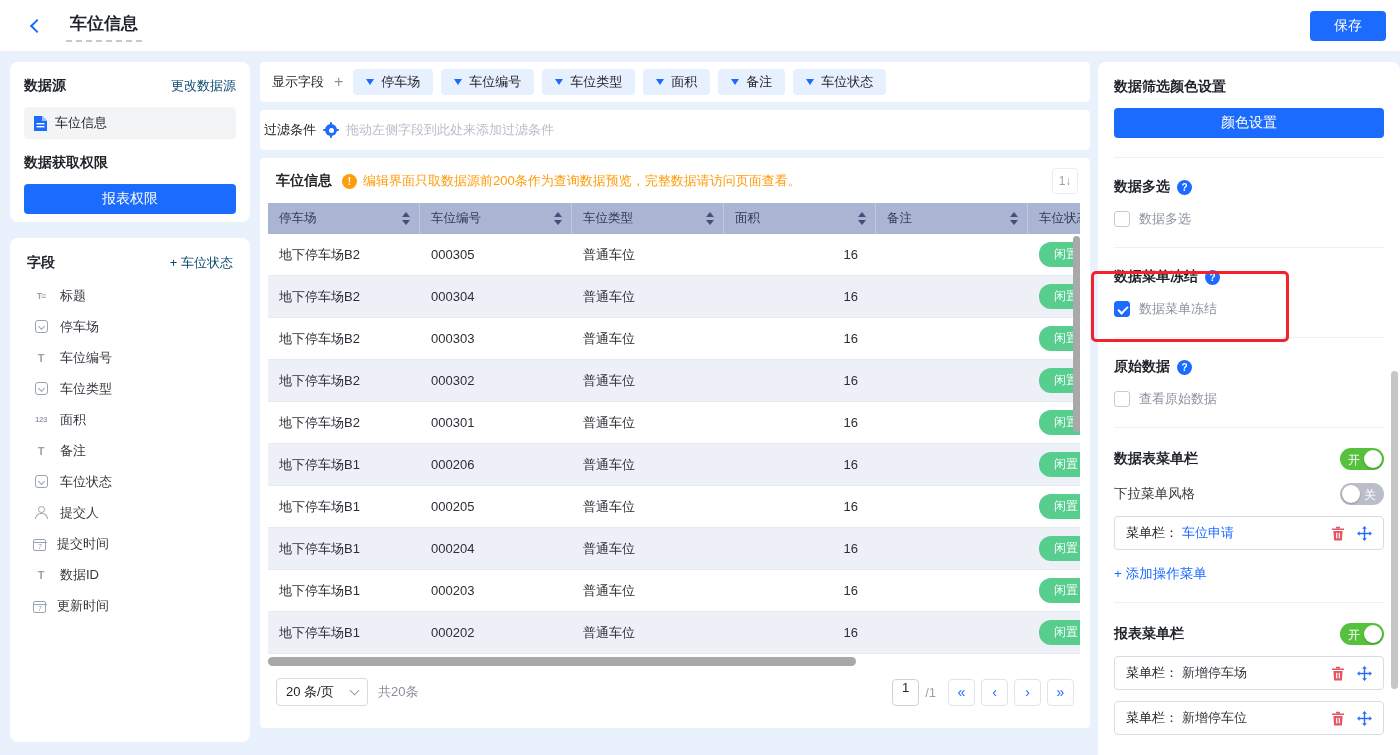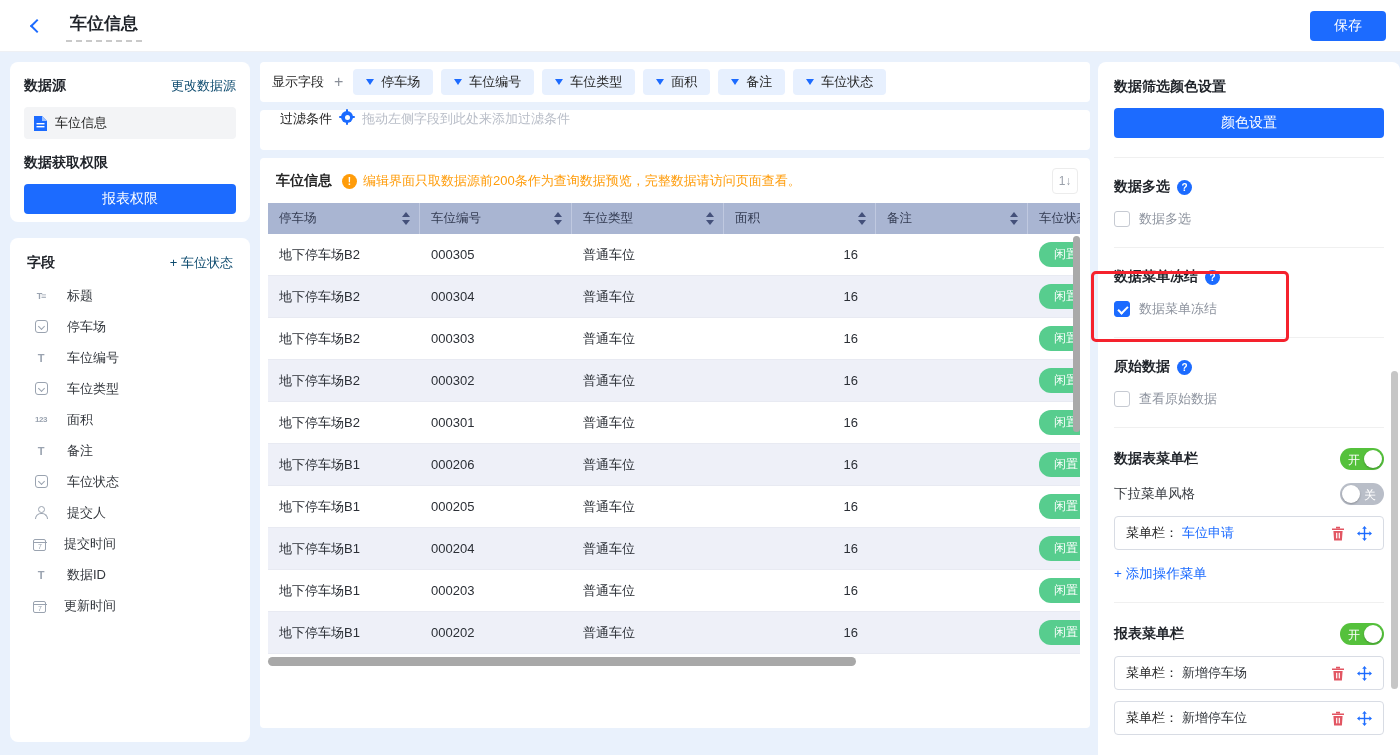--- a/index.html
+++ b/index.html
@@ -19,41 +19,41 @@
   .sp1 { left:10px; top:62px; width:240px; height:160px; padding:15px 14px; }
   .rowhead { display:flex; align-items:center; justify-content:space-between; }
   .h14 { font-size:14px; font-weight:bold; color:#1f2329; }
   .blulink { font-size:13px; color:#0c4a6e; cursor:pointer; }
   .dsitem { margin-top:12px; background:#f3f4f6; border-radius:4px; height:32px; display:flex; align-items:center; gap:8px; padding:0 10px; font-size:13px; cursor:pointer; }
   .acchead { margin-top:15px; }
   .permbtn { margin-top:12px; width:100%; height:30px; background:#1c6bff; color:#fff; font-size:14px; border:none; border-radius:4px; cursor:pointer; }
 
   .sp2 { left:10px; top:238px; width:240px; height:504px; padding:16px 17px; }
   .fldlist { margin-top:8px; }
-  .fld { display:flex; align-items:center; gap:18px; height:31px; font-size:13px; color:#33373d; cursor:grab; padding-left:6px; }
+  .fld { display:flex; align-items:center; gap:11px; height:31px; font-size:13px; color:#33373d; cursor:grab; padding-left:6px; }
   .fi { width:16px; height:16px; position:relative; flex:0 0 16px; color:#9aa3b0; display:flex; align-items:center; justify-content:center; }
   .ic-title::after { content:"T≡"; font-size:9px; font-weight:bold; letter-spacing:-1px; }
   .ic-text::after { content:"T"; font-size:11px; font-weight:bold; }
   .ic-number::after { content:"123"; font-size:8px; font-weight:bold; letter-spacing:-0.5px; }
   .ic-select { border:1.3px solid #9aa3b0; border-radius:3px; width:13px!important; height:13px; flex:0 0 13px!important; margin:0 1.5px; }
   .ic-select::after { content:""; width:4px; height:4px; border-right:1.3px solid #9aa3b0; border-bottom:1.3px solid #9aa3b0; transform:rotate(45deg); position:absolute; left:3.4px; top:2.6px; }
   .ic-user::before { content:""; width:5px; height:5px; border:1.4px solid #9aa3b0; border-radius:50%; position:absolute; top:1px; left:4.5px; }
   .ic-user::after { content:""; width:11px; height:5.5px; border:1.4px solid #9aa3b0; border-bottom:none; border-radius:6px 6px 0 0; position:absolute; bottom:1.5px; left:1.5px; }
   .ic-date { border:1.3px solid #9aa3b0; border-radius:2px; width:13px!important; flex:0 0 13px!important; height:12px; margin-top:2px; }
   .ic-date::before { content:""; position:absolute; top:2.6px; left:0; width:13px; border-top:1.2px solid #9aa3b0; }
   .ic-date::after { content:"7"; font-size:7px; position:absolute; left:4px; top:3.5px; }
 
   
   .bar1 { left:260px; top:62px; width:830px; height:40px; display:flex; align-items:center; gap:8px; padding:0 12px; border-radius:4px; }
   .bar1 .lbl { font-size:13px; color:#262626; }
   .plus { color:#8a8f99; font-size:16px; cursor:pointer; padding:0 2px; }
   .chip { background:#e7f0fe; border-radius:4px; height:26px; display:flex; align-items:center; gap:7px; padding:0 13px; font-size:13px; cursor:pointer; }
   .tri { width:0; height:0; border-left:4.5px solid transparent; border-right:4.5px solid transparent; border-top:6px solid #1c6bff; }
 
-  .bar2 { left:260px; top:110px; width:830px; height:40px; display:flex; align-items:flex-start; gap:8px; padding:0 20px; border-radius:4px; }
+  .bar2 { left:260px; top:110px; width:830px; height:40px; display:flex; align-items:center; gap:8px; padding:0 4px; border-radius:4px; }
   .bar2 .lbl { font-size:13px; font-weight:500; }
   .gear { width:14px; height:14px; position:relative; display:inline-block; cursor:pointer; }
   .gear .h { position:absolute; top:5.8px; left:-1px; width:16px; height:2.6px; background:#1c6bff; border-radius:1px; }
   .gear .v { position:absolute; left:5.8px; top:-1px; height:16px; width:2.6px; background:#1c6bff; border-radius:1px; }
   .gear b { position:absolute; inset:1px; background:#1c6bff; border-radius:50%; }
   .gear b::after { content:""; position:absolute; inset:3.5px; background:#fff; border-radius:50%; }
   .phold { font-size:13px; color:#b9bec8; }
 
   .tpanel { left:260px; top:158px; width:830px; height:570px; border-radius:4px; }
   .trow1 { display:flex; align-items:center; gap:10px; padding:10px 12px 9px 16px; }
@@ -370,20 +370,35 @@
         <div class="td"></div>
         <div class="td"><span class="badge">闲置</span></div>
       </div>
 
     <div class="vthumb"></div>
   </div>
   <div class="hscroll">
       <div class="hthumb"></div>
     </div>
 
+  <div class="pager">
+    <div class="psel">
+      <span>20 条/页</span>
+      <i class="chev"></i>
+    </div>
+    <span class="total">共20条</span>
+    <div class="pright">
+      <div class="pinput">1</div>
+      <span class="pslash">/1</span>
+      <div class="pbtn">«</div>
+      <div class="pbtn">‹</div>
+      <div class="pbtn">›</div>
+      <div class="pbtn">»</div>
+    </div>
+  </div>
 </div>
 
 <div class="panel rpanel">
 
   <div class="rhead">数据筛选颜色设置</div>
   <button class="colorbtn">颜色设置</button>
 
   <div class="hr"></div>
 
   <div class="rhead">

